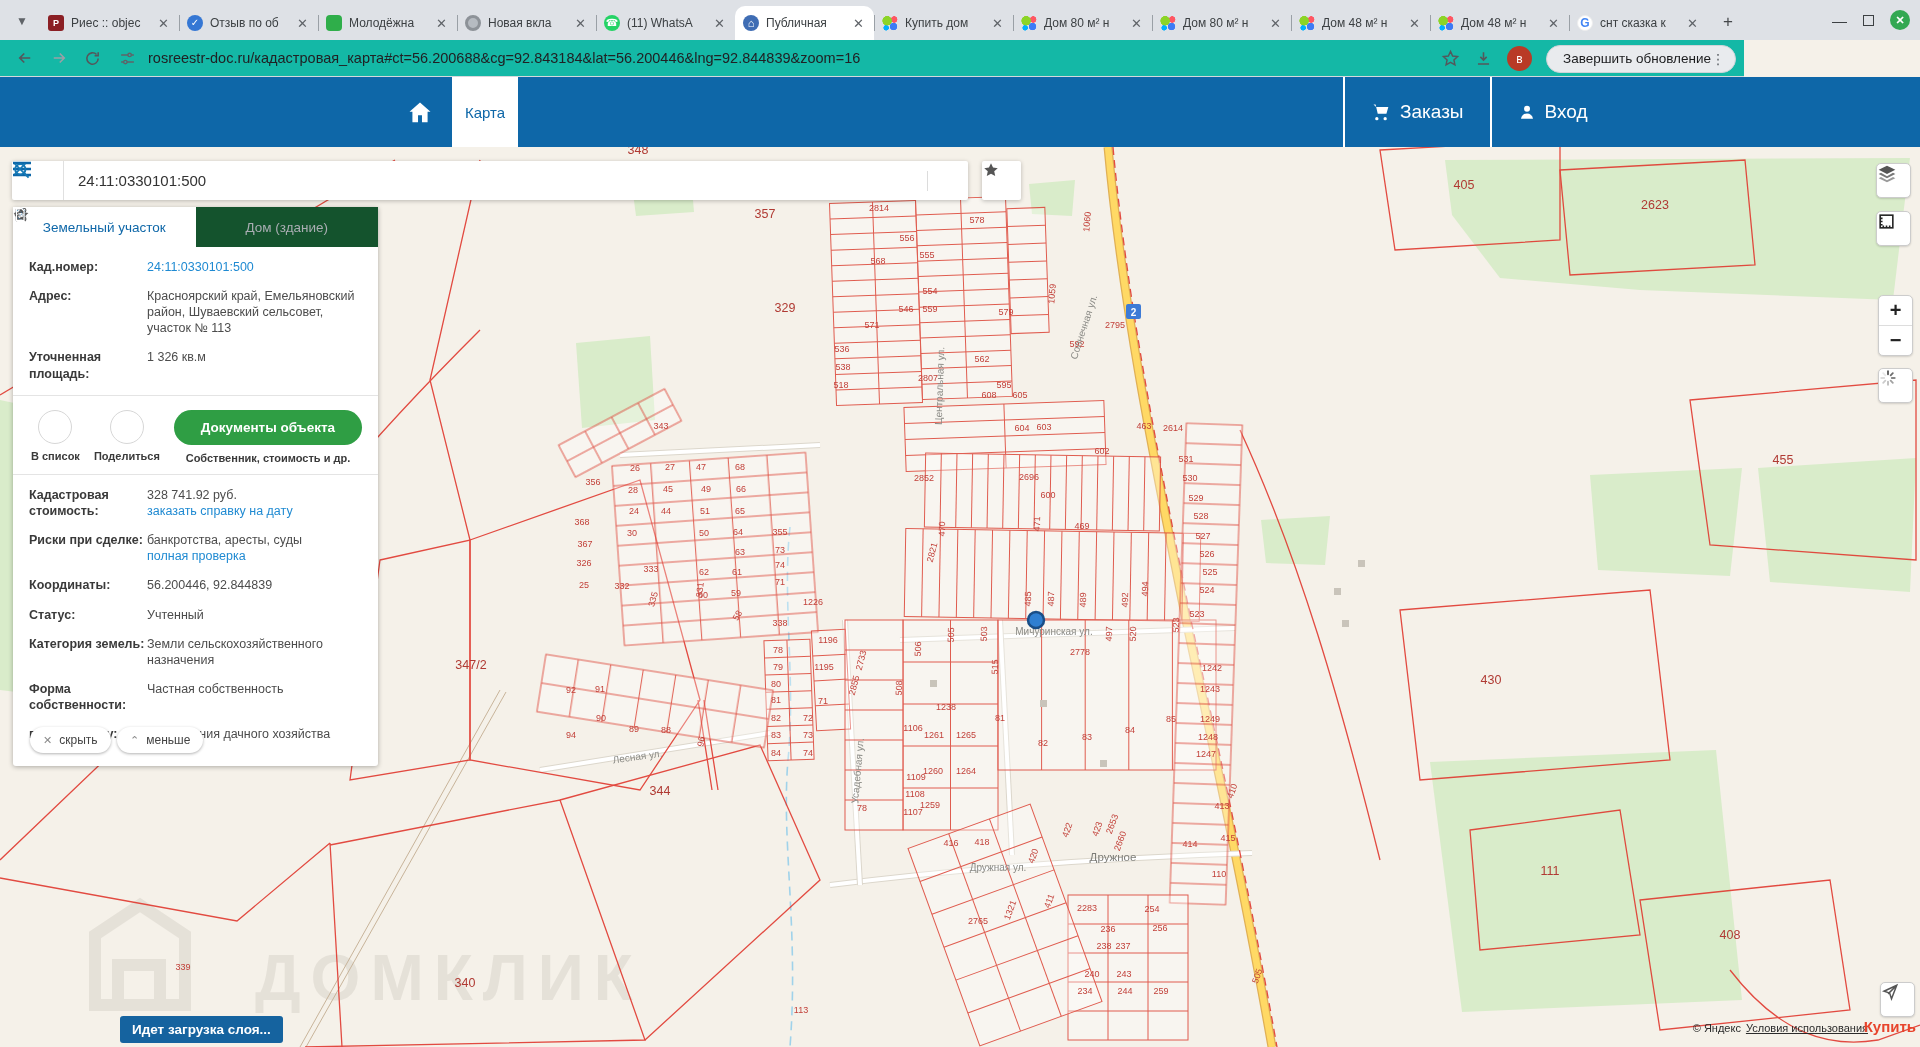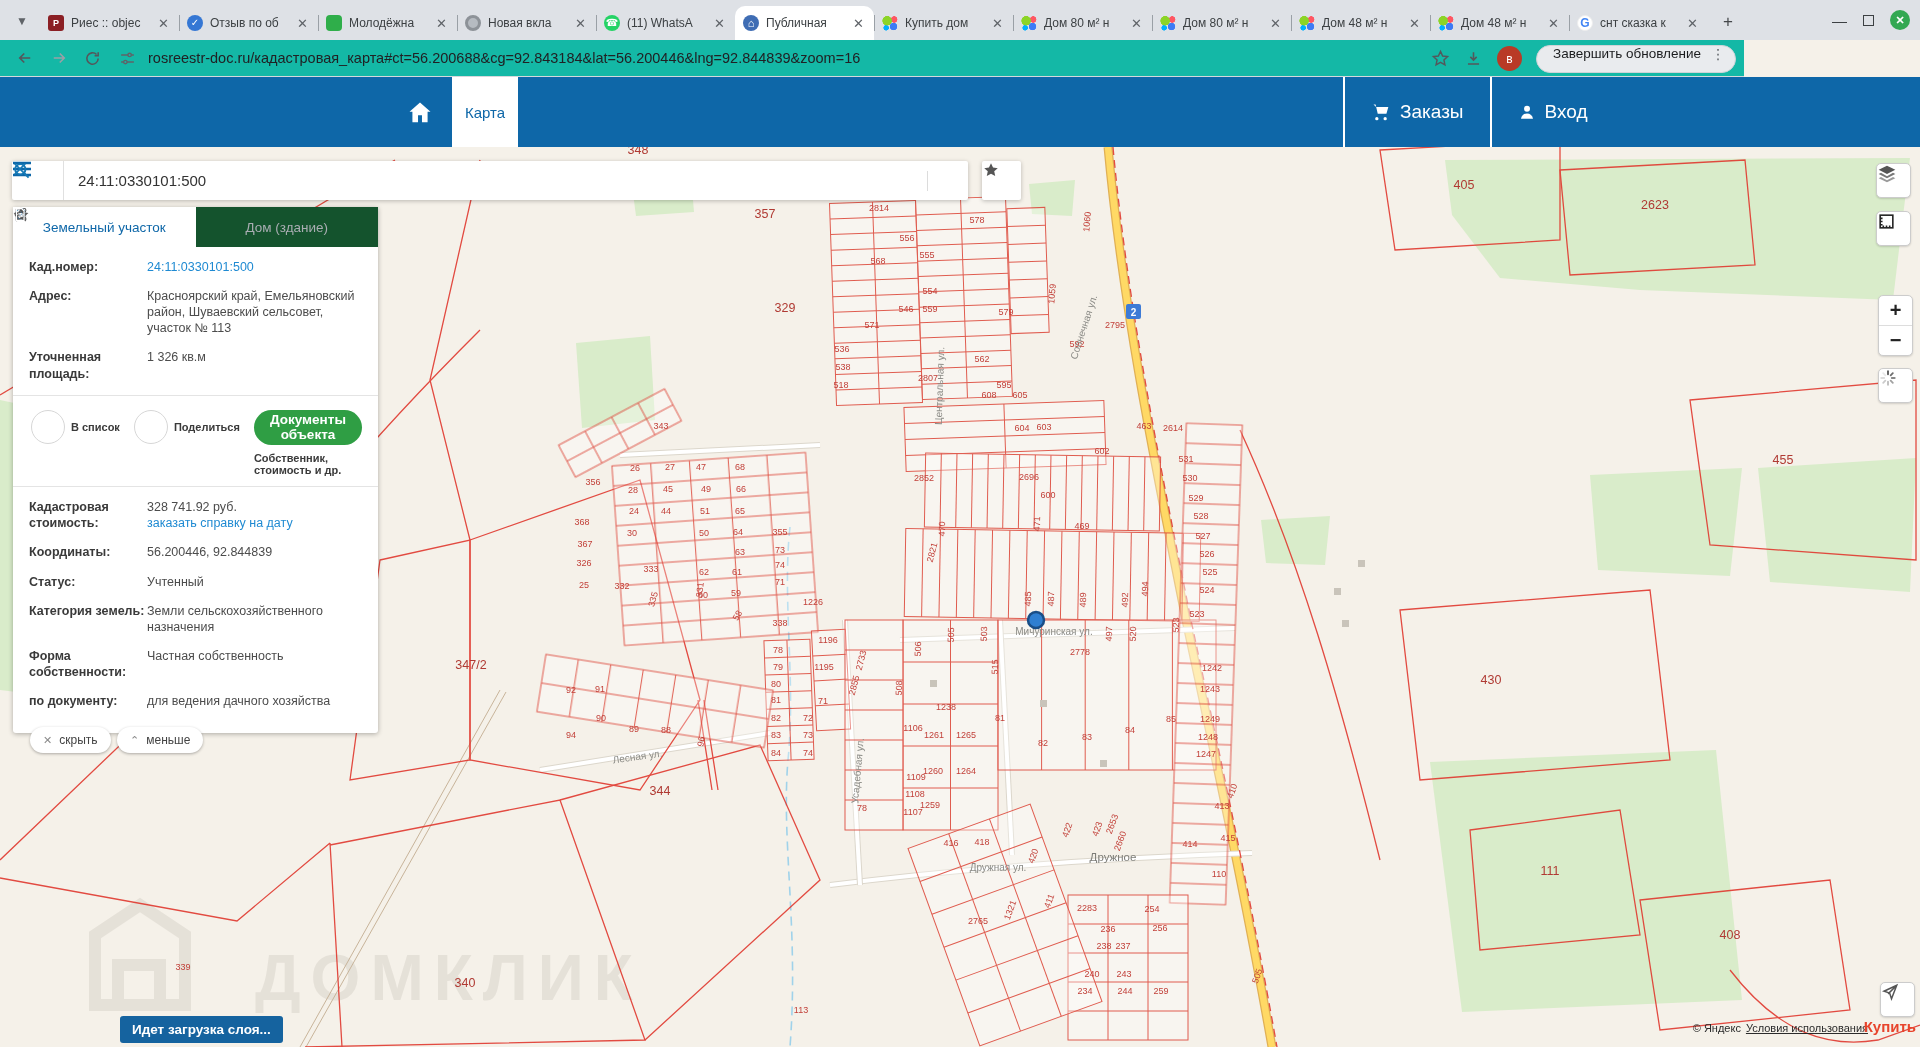--- a/index.html
+++ b/index.html
@@ -45,21 +45,21 @@
   .addressbar{position:absolute;left:0;top:40px;width:1744px;height:37px;background:#14b8a6;
               display:flex;align-items:center;border-bottom:1px solid #d5d8dc}
   .nav-ic{color:#54575b;margin-left:16px;display:flex;align-items:center}
   .nav-ic.dim{color:#9aa0a6}
   .site-chip{margin-left:18px;color:#5f6368;display:flex;align-items:center}
   .url{margin-left:12px;font-size:14.5px;color:#202124;white-space:nowrap}
   .ab-right{position:absolute;right:8px;top:0;height:37px;display:flex;align-items:center;gap:14px}
   .avatar{width:25px;height:25px;border-radius:50%;background:#b93a26;color:#fff;font-size:12px;
           display:flex;align-items:center;justify-content:center}
   .update-pill{height:28px;border-radius:14px;background:#e9ebee;border:1px solid #d0d3d8;color:#1b1c1e;
-               font-size:13.5px;display:flex;align-items:flex-start;gap:10px;padding:0 10px 0 16px}
+               font-size:13.5px;display:flex;align-items:center;padding:0 10px 0 16px}
   .update-pill .dots{color:#5f6368;font-size:14px;letter-spacing:0}
 
   
   .siteheader{position:absolute;left:0;top:77px;width:1920px;height:70px;background:#0e67a8;color:#fff}
   .home-btn{position:absolute;left:398px;top:16px;width:44px;height:40px;display:flex;align-items:center;justify-content:center}
   .hdr-tab{position:absolute;left:452px;top:0;width:66px;height:70px;background:#fff;color:#0e67a8;
            font-size:15px;display:flex;align-items:center;justify-content:center}
   .hdr-right{position:absolute;left:1343px;top:0;height:70px;display:flex;align-items:stretch}
   .hdr-seg{display:flex;align-items:center;gap:9px;padding:0 26px;border-left:2px solid #fff;font-size:19px}
 
@@ -86,21 +86,21 @@
   .ptab{flex:1;display:flex;align-items:center;justify-content:center;gap:7px;font-size:13.5px}
   .ptab.on{color:#0e67a8;background:#fff;font-weight:normal}
   .ptab.off{color:#a9adb2;background:#14532d}
   .panel-body{padding:12px 16px 10px 16px}
   .prow{display:flex;margin-bottom:13px}
   .prow .lb{width:118px;flex:0 0 118px;font-weight:bold;color:#3a3a3a;line-height:1.3}
   .prow .vl{flex:1;color:#4c4c4c;line-height:1.28}
   .blue{color:#1f8ad2}
   .sect-div{height:1px;background:#e4e4e4;margin:10px -16px 12px -16px}
   .actions{display:flex;align-items:flex-start;gap:14px;padding:2px 0 0 2px}
-  .act{display:flex;flex-direction:row;align-items:center;gap:6px;font-size:11px;font-weight:bold;color:#3a3a3a}
+  .act{display:flex;flex-direction:column;align-items:center;gap:6px;font-size:11px;font-weight:bold;color:#3a3a3a}
   .act .circ{width:34px;height:34px;border-radius:50%;border:1px solid #d7d7d7;display:flex;
              align-items:center;justify-content:center;color:#555}
   .docs-wrap{flex:1;display:flex;flex-direction:column;align-items:center;gap:7px}
   .docs-btn{width:100%;height:35px;border:0;border-radius:18px;background:#2f9e44;color:#fff;
             font-size:13.5px;font-weight:bold;display:flex;align-items:center;justify-content:center;gap:8px;
             font-family:"Liberation Sans",sans-serif}
   .docs-sub{font-size:11px;font-weight:bold;color:#3a3a3a}
   .pill-btn{position:absolute;height:26px;border-radius:13px;background:#fff;box-shadow:0 1px 3px rgba(0,0,0,.3);
             display:flex;align-items:center;gap:7px;padding:0 13px;font-size:12px;color:#444}
   .pill-btn .ic{color:#8a8a8a;font-size:11px}
@@ -830,20 +830,27 @@
         <div class="sect-div"></div>
         <div id="rows-bottom">
             <div class="prow">
               <div class="lb">Кадастровая стоимость:</div>
               <div class="vl">
                 <div>328 741.92 руб.</div>
                 <div class="blue">заказать справку на дату</div>
               </div>
             </div>
             <div class="prow">
+              <div class="lb">Риски при сделке:</div>
+              <div class="vl">
+                <div>банкротства, аресты, суды</div>
+                <div class="blue">полная проверка</div>
+              </div>
+            </div>
+            <div class="prow">
               <div class="lb">Координаты:</div>
               <div class="vl">
                 <div>56.200446, 92.844839</div>
               </div>
             </div>
             <div class="prow">
               <div class="lb">Статус:</div>
               <div class="vl">
                 <div>Учтенный</div>
               </div>

